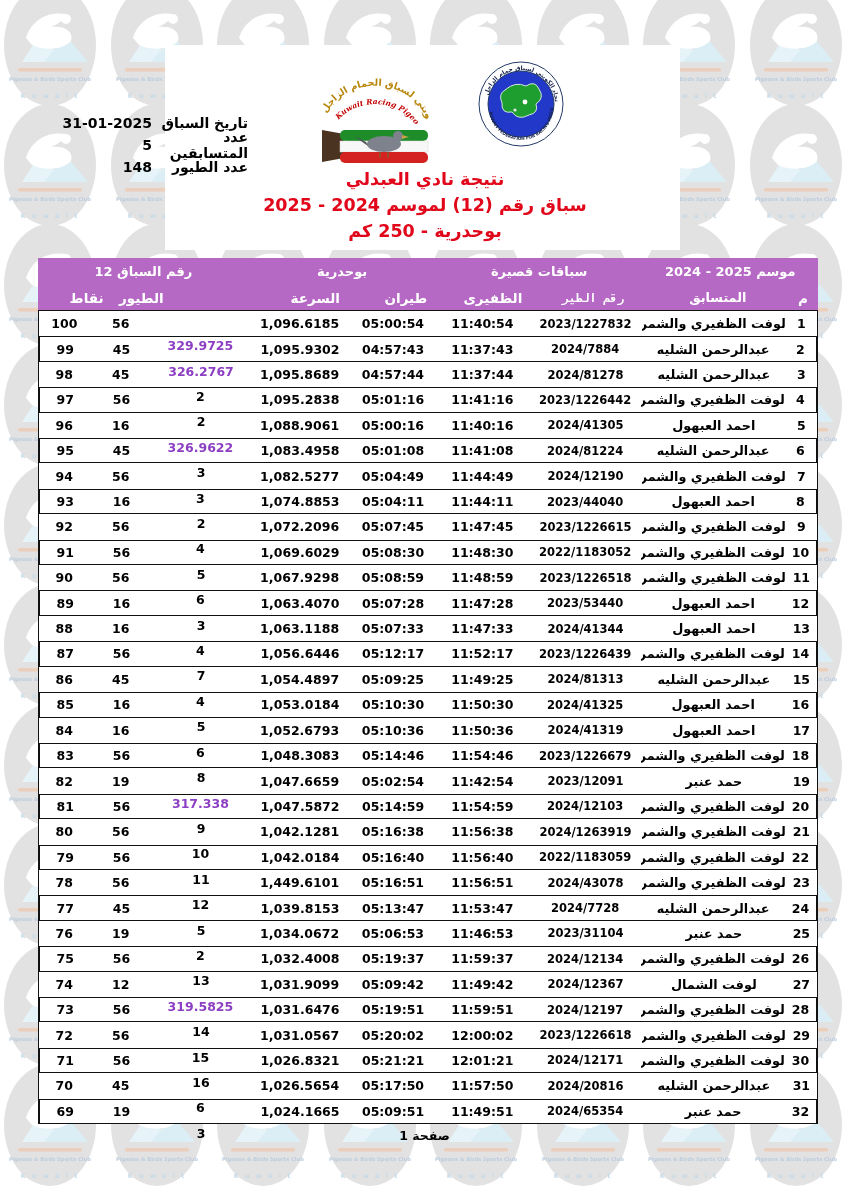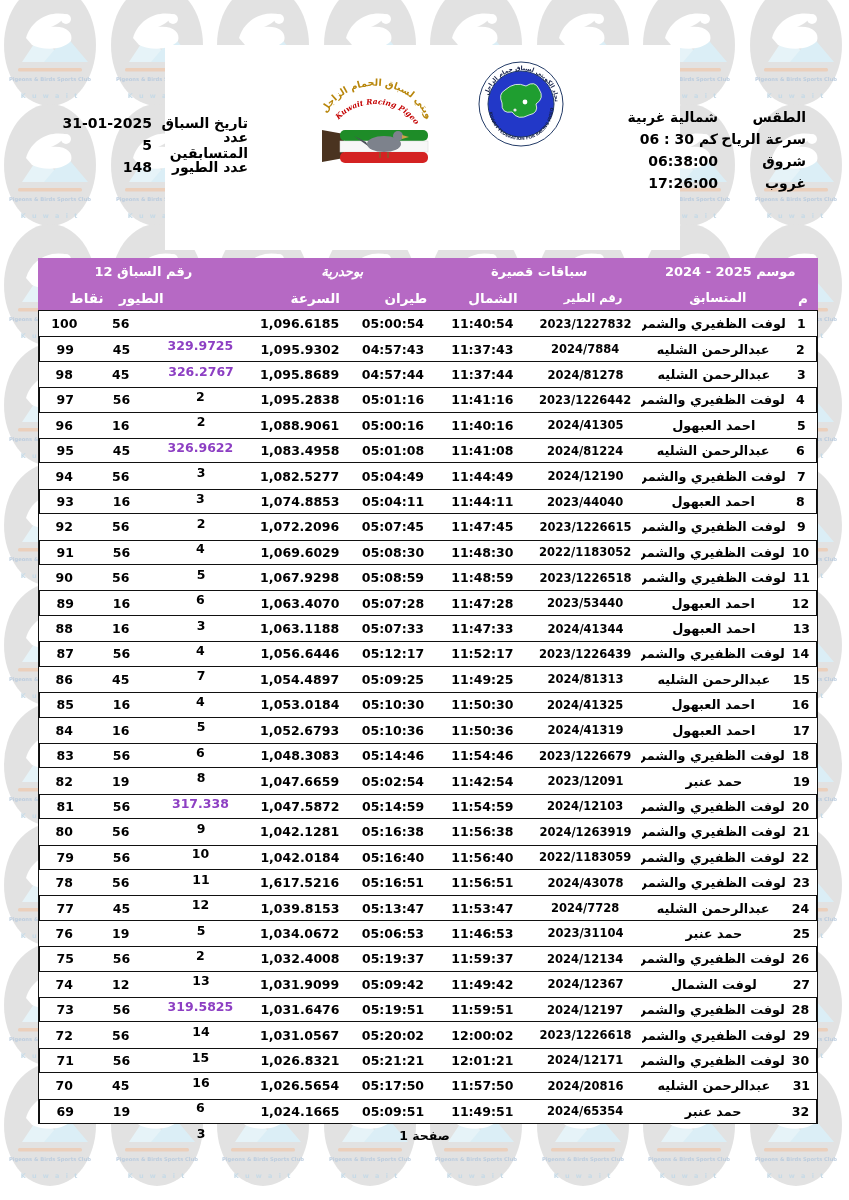--- a/index.html
+++ b/index.html
@@ -20,21 +20,21 @@
   .info-row{display:flex;height:22px;align-items:center;font-size:14px;font-weight:bold;color:#000;}
   .info-value{flex:1;text-align:right;direction:ltr;padding-left:2px;}
   .info-label{width:96px;text-align:right;direction:rtl;padding-right:6px;}
   .weather-info .info-label{width:88px;}
   
   .rtable{position:absolute;left:38px;top:258px;width:780px;}
   .thead{background:#b669c4;color:#fff;font-weight:bold;}
   .thead-groups{display:flex;height:27px;align-items:center;font-size:13px;}
   .thead-cols{display:flex;height:25px;align-items:center;font-size:13.5px;}
   .g{text-align:center;direction:rtl;}
-  .g-raceno{width:27%;} .g-place{width:24%;font-style:italic;} .g-short{width:26.5%;} .g-season{width:22.5%;text-align:center;}
+  .g-raceno{width:27%;} .g-place{width:24%;} .g-short{width:26.5%;} .g-season{width:22.5%;text-align:center;}
   .tbody{border-left:1px solid #111;border-right:1px solid #111;border-top:1px solid #111;background:transparent;}
   .trow{display:flex;height:25.42px;align-items:center;background:#fff;
         font-size:12.5px;font-weight:bold;box-sizing:border-box;color:#000;}
   .trow.boxed{border:1.6px solid #111;}
   .c{text-align:center;overflow:hidden;white-space:nowrap;}
   .num{direction:ltr;}
   .c-points{width:6.5%;} .c-birds{width:8%;} .c-distance{width:12.5%;margin-top:44px;} .c-speed{width:13%;}
   .c-flight{width:11%;} .c-arrival{width:12%;} .c-ring{width:14.5%;font-size:11.5px;}
   .c-name{width:18.5%;direction:rtl;font-size:12.8px;} .c-rank{width:4%;}
   .hl{color:#8d3fc3;}
@@ -985,56 +985,43 @@
       <div class="info-row">
         <div class="info-value">5</div>
         <div class="info-label">عدد المتسابقين</div>
       </div>
       <div class="info-row">
         <div class="info-value">148</div>
         <div class="info-label">عدد الطيور</div>
       </div>
     </div>
 
-  <div class="info-block weather-info">
-      <div class="info-row">
-        <div class="info-value">شمالية غربية</div>
-        <div class="info-label">الطقس</div>
-      </div>
-      <div class="info-row">
-        <div class="info-value">06 : 30 كم</div>
-        <div class="info-label">سرعة الرياح</div>
-      </div>
-      <div class="info-row">
-        <div class="info-value">06:38:00</div>
-        <div class="info-label">شروق</div>
-      </div>
-      <div class="info-row">
-        <div class="info-value">17:26:00</div>
-        <div class="info-label">غروب</div>
-      </div>
-    </div>
 
+  <div class="main-title">
+    <div>نتيجة نادي العبدلي</div>
+    <div>سباق رقم (12) لموسم 2024 - 2025</div>
+    <div>بوحدرية - 250 كم</div>
+  </div>
 
   <div class="rtable">
     <div class="thead">
       <div class="thead-groups">
         <div class="g g-raceno">رقم السباق 12</div>
         <div class="g g-place">بوحدرية</div>
         <div class="g g-short">سباقات قصيرة</div>
         <div class="g g-season">موسم 2025 - 2024</div>
       </div>
       <div class="thead-cols">
           <div class="c c-points" style="direction: rtl; padding-left: 24px;">نقاط</div>
           <div class="c c-birds" style="direction: rtl;">الطيور</div>
           <div class="c c-distance" style="direction: rtl;">المسافة</div>
           <div class="c c-speed" style="direction: rtl;">السرعة</div>
           <div class="c c-flight" style="direction: rtl;">طيران</div>
-          <div class="c c-arrival" style="direction: rtl;">الشمال</div>
-          <div class="c c-ring" style="direction: rtl;">رقم الطير</div>
+          <div class="c c-arrival" style="direction: rtl;">الظفيري</div>
+          <div class="c c-ring" style="direction: rtl; font-family: Liberation Mono, monospace;">رقم الطير</div>
           <div class="c c-name" style="direction: rtl;">المتسابق</div>
           <div class="c c-rank" style="direction: rtl;">م</div>
         </div>
     </div>
     <div class="tbody">
         <div class="trow">
           <div class="c c-points num">100</div>
           <div class="c c-birds num">56</div>
           <div class="c c-distance num hl">329.9725</div>
           <div class="c c-speed num">1,096.6185</div>
@@ -1272,21 +1259,21 @@
           <div class="c c-flight num">05:16:40</div>
           <div class="c c-arrival num">11:56:40</div>
           <div class="c c-ring num">2022/1183059</div>
           <div class="c c-name">لوفت الظفيري والشمري</div>
           <div class="c c-rank num">22</div>
         </div>
         <div class="trow">
           <div class="c c-points num">78</div>
           <div class="c c-birds num">56</div>
           <div class="c c-distance num">12</div>
-          <div class="c c-speed num">1,617.5216</div>
+          <div class="c c-speed num">1,449.6101</div>
           <div class="c c-flight num">05:16:51</div>
           <div class="c c-arrival num">11:56:51</div>
           <div class="c c-ring num">2024/43078</div>
           <div class="c c-name">لوفت الظفيري والشمري</div>
           <div class="c c-rank num">23</div>
         </div>
         <div class="trow boxed">
           <div class="c c-points num">77</div>
           <div class="c c-birds num">45</div>
           <div class="c c-distance num">5</div>

